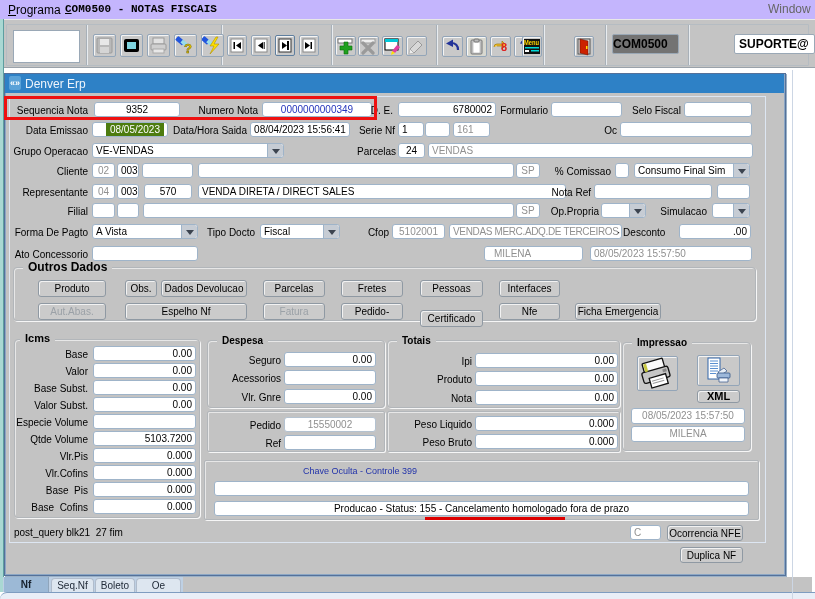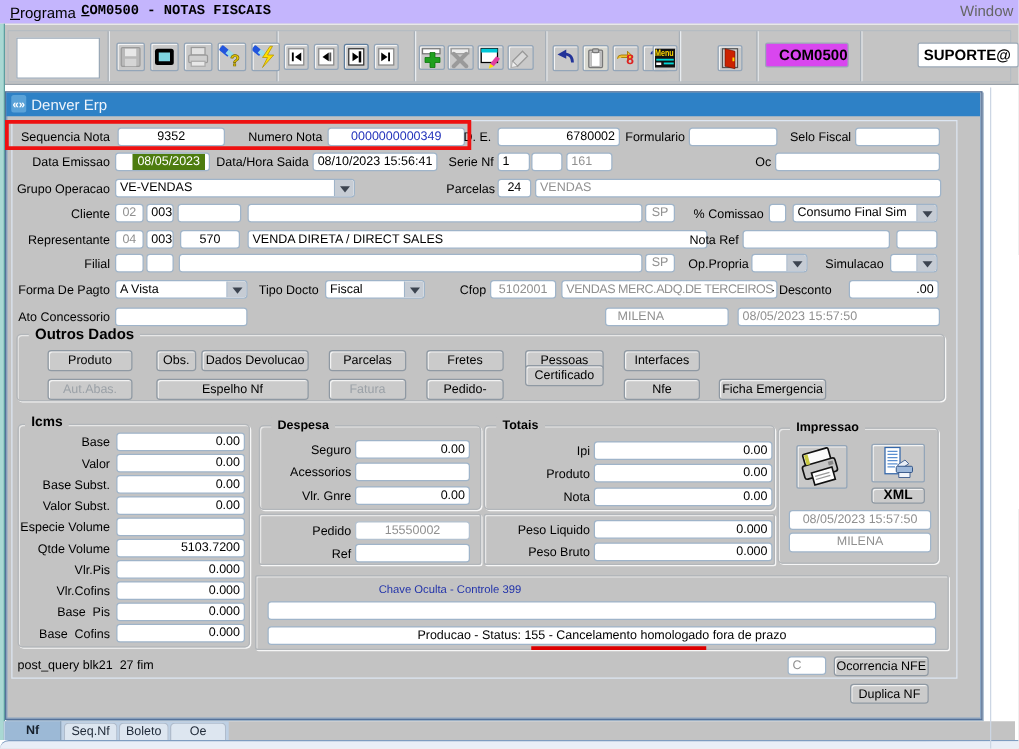--- a/index.html
+++ b/index.html
@@ -131,21 +131,21 @@
         <rect x="2" y="10" width="14" height="1.5" fill="#00d8d8"></rect>
         <rect x="2" y="13" width="4" height="2" fill="#fff"></rect>
         <rect x="8" y="13" width="8" height="1.5" fill="#00d8d8"></rect>
       </svg></div>
 <div class="tbtn" style="left:574px;top:36px;width:20px;height:21px"><svg width="18" height="19" viewBox="0 0 18 19">
         <rect x="3" y="2" width="12" height="15" fill="#d8d8d8" stroke="#555"></rect>
         <path d="M5 2 L13 4 L13 18 L5 16 Z" fill="#cc2200" stroke="#661100" stroke-width=".5"></path>
         <rect x="11" y="9" width="1.5" height="3" fill="#ffe000"></rect>
       </svg></div>
 </div>
-<div class="ab" style="left:612px;top:34px;width:67px;height:20px;background:#d946ef;border:1px solid #9aa8b6;border-radius:2px;font:bold 12px/18px 'Liberation Sans',sans-serif;text-align:right">COM0500</div>
+<div class="ab" style="left:612px;top:34px;width:67px;height:20px;background:#737373;border:1px solid #9aa8b6;border-radius:2px;font:bold 12px/18px 'Liberation Sans',sans-serif;text-align:left">COM0500</div>
 <div class="ab" style="left:734px;top:34px;width:81px;height:20px;background:#fff;border:1px solid #9aa8b6;border-radius:2px;font:bold 12px/18px 'Liberation Sans',sans-serif;padding-left:4px">SUPORTE@</div>
 
 <div class="ab" style="left:0;top:19px;width:4px;height:573px;background:#a9d8d3;border-right:1px solid #5d9ea0"></div>
 
 <div class="ab" style="left:4px;top:73px;width:782px;height:503px;background:#c3c3c3;border:1px solid #54719a;box-shadow:1px 1px 0 #9ab0c6, inset 1px 0 0 #8ba6c4, inset -1px -1px 0 #8ba6c4">
  <div class="ab" style="left:0;top:0;width:779px;height:19px;background:#2e81c6">
   <span class="ab" style="left:4px;top:2px;width:12px;height:14px;background:#5aa2d8;border-radius:2px"></span>
   <span class="ab" style="left:5px;top:5px;color:#fff;font:bold 9px/9px 'Liberation Sans',sans-serif">«»</span>
   <span class="ab" style="left:20px;top:3px;color:#eef4fb;font-size:12px">Denver Erp</span>
  </div>
@@ -161,21 +161,21 @@
 <div class="lb" style="left:366px;top:104px;width:27px">D. E.</div>
 <div class="fd r" style="left:398px;top:102px;width:98px">6780002</div>
 <div class="lb" style="left:500px;top:104px;width:48px">Formulario</div>
 <div class="fd" style="left:551px;top:102px;width:71px"></div>
 <div class="lb" style="left:632px;top:104px;width:48px">Selo Fiscal</div>
 <div class="fd" style="left:684px;top:102px;width:68px"></div>
 
 <div class="lb" style="left:8px;top:124px;width:80px">Data Emissao</div>
 <div class="fd" style="left:92px;top:122px;width:76px;text-align:right"><span style="background:#4d7c0f;color:#fff;padding:1px 4px 1px 4px">08/05/2023</span></div>
 <div class="lb" style="left:170px;top:124px;width:77px">Data/Hora Saida</div>
-<div class="fd c" style="left:250px;top:122px;width:100px;padding:0 1px">08/10/2023 15:56:41</div>
+<div class="fd c" style="left:250px;top:122px;width:100px;padding:0 1px">08/04/2023 15:56:41</div>
 <div class="lb" style="left:351px;top:124px;width:44px">Serie Nf</div>
 <div class="fd" style="left:398px;top:122px;width:26px">1</div>
 <div class="fd" style="left:425px;top:122px;width:25px"></div>
 <div class="fd g" style="left:453px;top:122px;width:37px">161</div>
 <div class="lb" style="left:590px;top:124px;width:27px">Oc</div>
 <div class="fd" style="left:620px;top:122px;width:132px"></div>
 
 <div class="lb" style="left:8px;top:145px;width:80px">Grupo Operacao</div>
 <div class="dd" style="left:92px;top:143px;width:192px">VE-VENDAS<s></s></div>
 <div class="lb" style="left:352px;top:145px;width:44px">Parcelas</div>
@@ -237,21 +237,21 @@
 <div class="bt" style="left:125px;top:280px;width:32px">Obs.</div>
 <div class="bt" style="left:161px;top:280px;width:86px">Dados Devolucao</div>
 <div class="bt" style="left:263px;top:280px;width:62px">Parcelas</div>
 <div class="bt" style="left:341px;top:280px;width:62px">Fretes</div>
 <div class="bt" style="left:420px;top:280px;width:63px">Pessoas</div>
 <div class="bt" style="left:499px;top:280px;width:61px">Interfaces</div>
 <div class="bt d" style="left:38px;top:303px;width:68px">Aut.Abas.</div>
 <div class="bt" style="left:125px;top:303px;width:122px">Espelho Nf</div>
 <div class="bt d" style="left:263px;top:303px;width:62px">Fatura</div>
 <div class="bt" style="left:341px;top:303px;width:62px">Pedido-</div>
-<div class="bt" style="left:420px;top:292px;width:63px">Certificado</div>
+<div class="bt" style="left:420px;top:310px;width:63px">Certificado</div>
 <div class="bt" style="left:499px;top:303px;width:61px">Nfe</div>
 <div class="bt" style="left:575px;top:303px;width:86px">Ficha Emergencia</div>
 
 <div class="gb" style="left:14px;top:339px;width:186px;height:179px">
       <b style="top:-8px;left:5px;font-size:11px">Icms</b>
     </div>
 <div id="icms">
 <div class="lb" style="left:8px;top:348px;width:80px">Base</div>
 <div class="fd r" style="left:93px;top:346px;width:103px">0.00</div>
 <div class="lb" style="left:8px;top:365px;width:80px">Valor</div>

